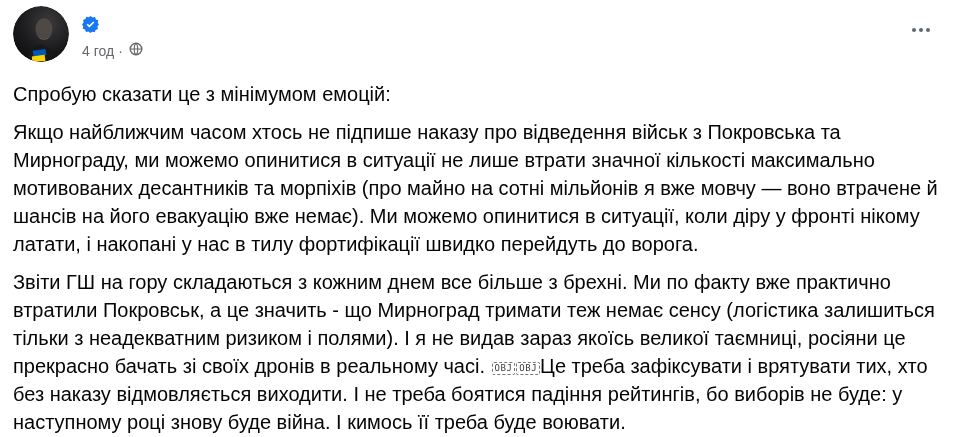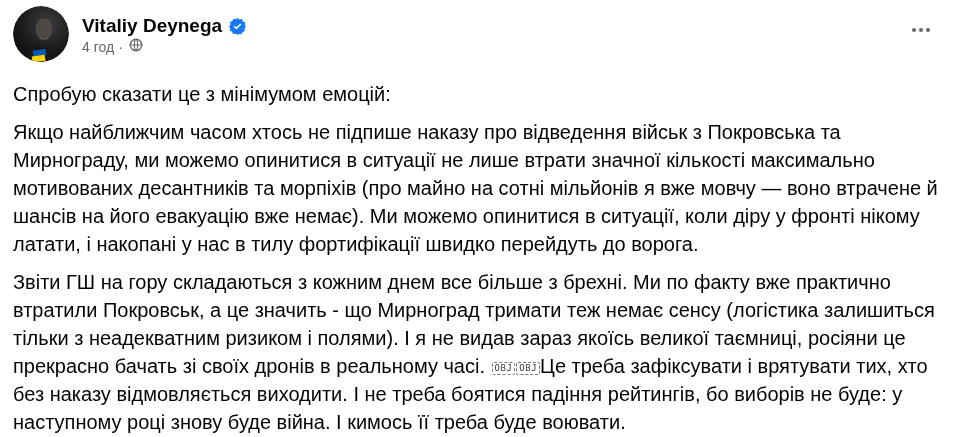--- a/index.html
+++ b/index.html
@@ -19,21 +19,21 @@
   }
   .avatar svg { display: block; }
   .header-text { margin-left: 13px; padding-top: 8px; }
   .name-row { display: flex; align-items: center; gap: 7px; }
   .author-name {
     font-size: 19px; font-weight: bold; color: #050505; line-height: 23px;
     cursor: pointer;
   }
   .verified { display: inline-flex; margin-top: 2px; }
   .meta-row {
-    margin-top: 0; display: flex; align-items: center; gap: 4px;
+    margin-top: 8px; display: flex; align-items: center; gap: 4px;
     font-size: 14px; color: #65676b; line-height: 18px;
   }
   .meta-row .globe { margin-left: 2px; margin-top: 1px; }
 
   .menu-btn {
     position: absolute; top: 22px; right: 24px;
     display: flex; gap: 3px; padding: 6px; cursor: pointer; border: none;
     background: transparent;
   }
   .menu-btn .dot { width: 4px; height: 4px; border-radius: 50%; background: #606770; }
@@ -79,21 +79,20 @@
           <path d="M22 23c0-8 5-12 9-12s9 4 9 12c0 3-1 6-3 8l-6 3-6-3c-2-2-3-5-3-8z" fill="#2a2a2c" opacity="0.55"></path>
           <path d="M14 56c2-12 9-17 14-17s12 5 14 17z" fill="#181819"></path>
           <rect x="20" y="44" width="13" height="6" fill="#0057b7" transform="rotate(-8 26 47)"></rect>
           <rect x="19" y="49.5" width="13" height="6" fill="#ffd500" transform="rotate(-8 26 52)"></rect>
         </g>
       </svg>
     </div>
 
     <div class="header-text">
       <div class="name-row">
-        <span class="author-name">Vitaliy Deynega</span>
         <span class="verified">
           <svg width="17" height="17" viewBox="0 0 24 24" aria-hidden="true">
             <path fill="#1877f2" d="M12 0l2.9 2.2 3.5-.7 1.3 3.3 3.3 1.3-.7 3.5L24 12l-2.2 2.9.7 3.5-3.3 1.3-1.3 3.3-3.5-.7L12 24l-2.9-2.2-3.5.7-1.3-3.3-3.3-1.3.7-3.5L0 12l2.2-2.9-.7-3.5 3.3-1.3L6.1 1l3.5.7z"></path>
             <path fill="#ffffff" d="M10.4 16.4l-3.9-3.9 1.7-1.7 2.2 2.2 5.4-5.4 1.7 1.7z"></path>
           </svg>
         </span>
       </div>
       <div class="meta-row">
         <span>4 год</span>
         <span>·</span>

